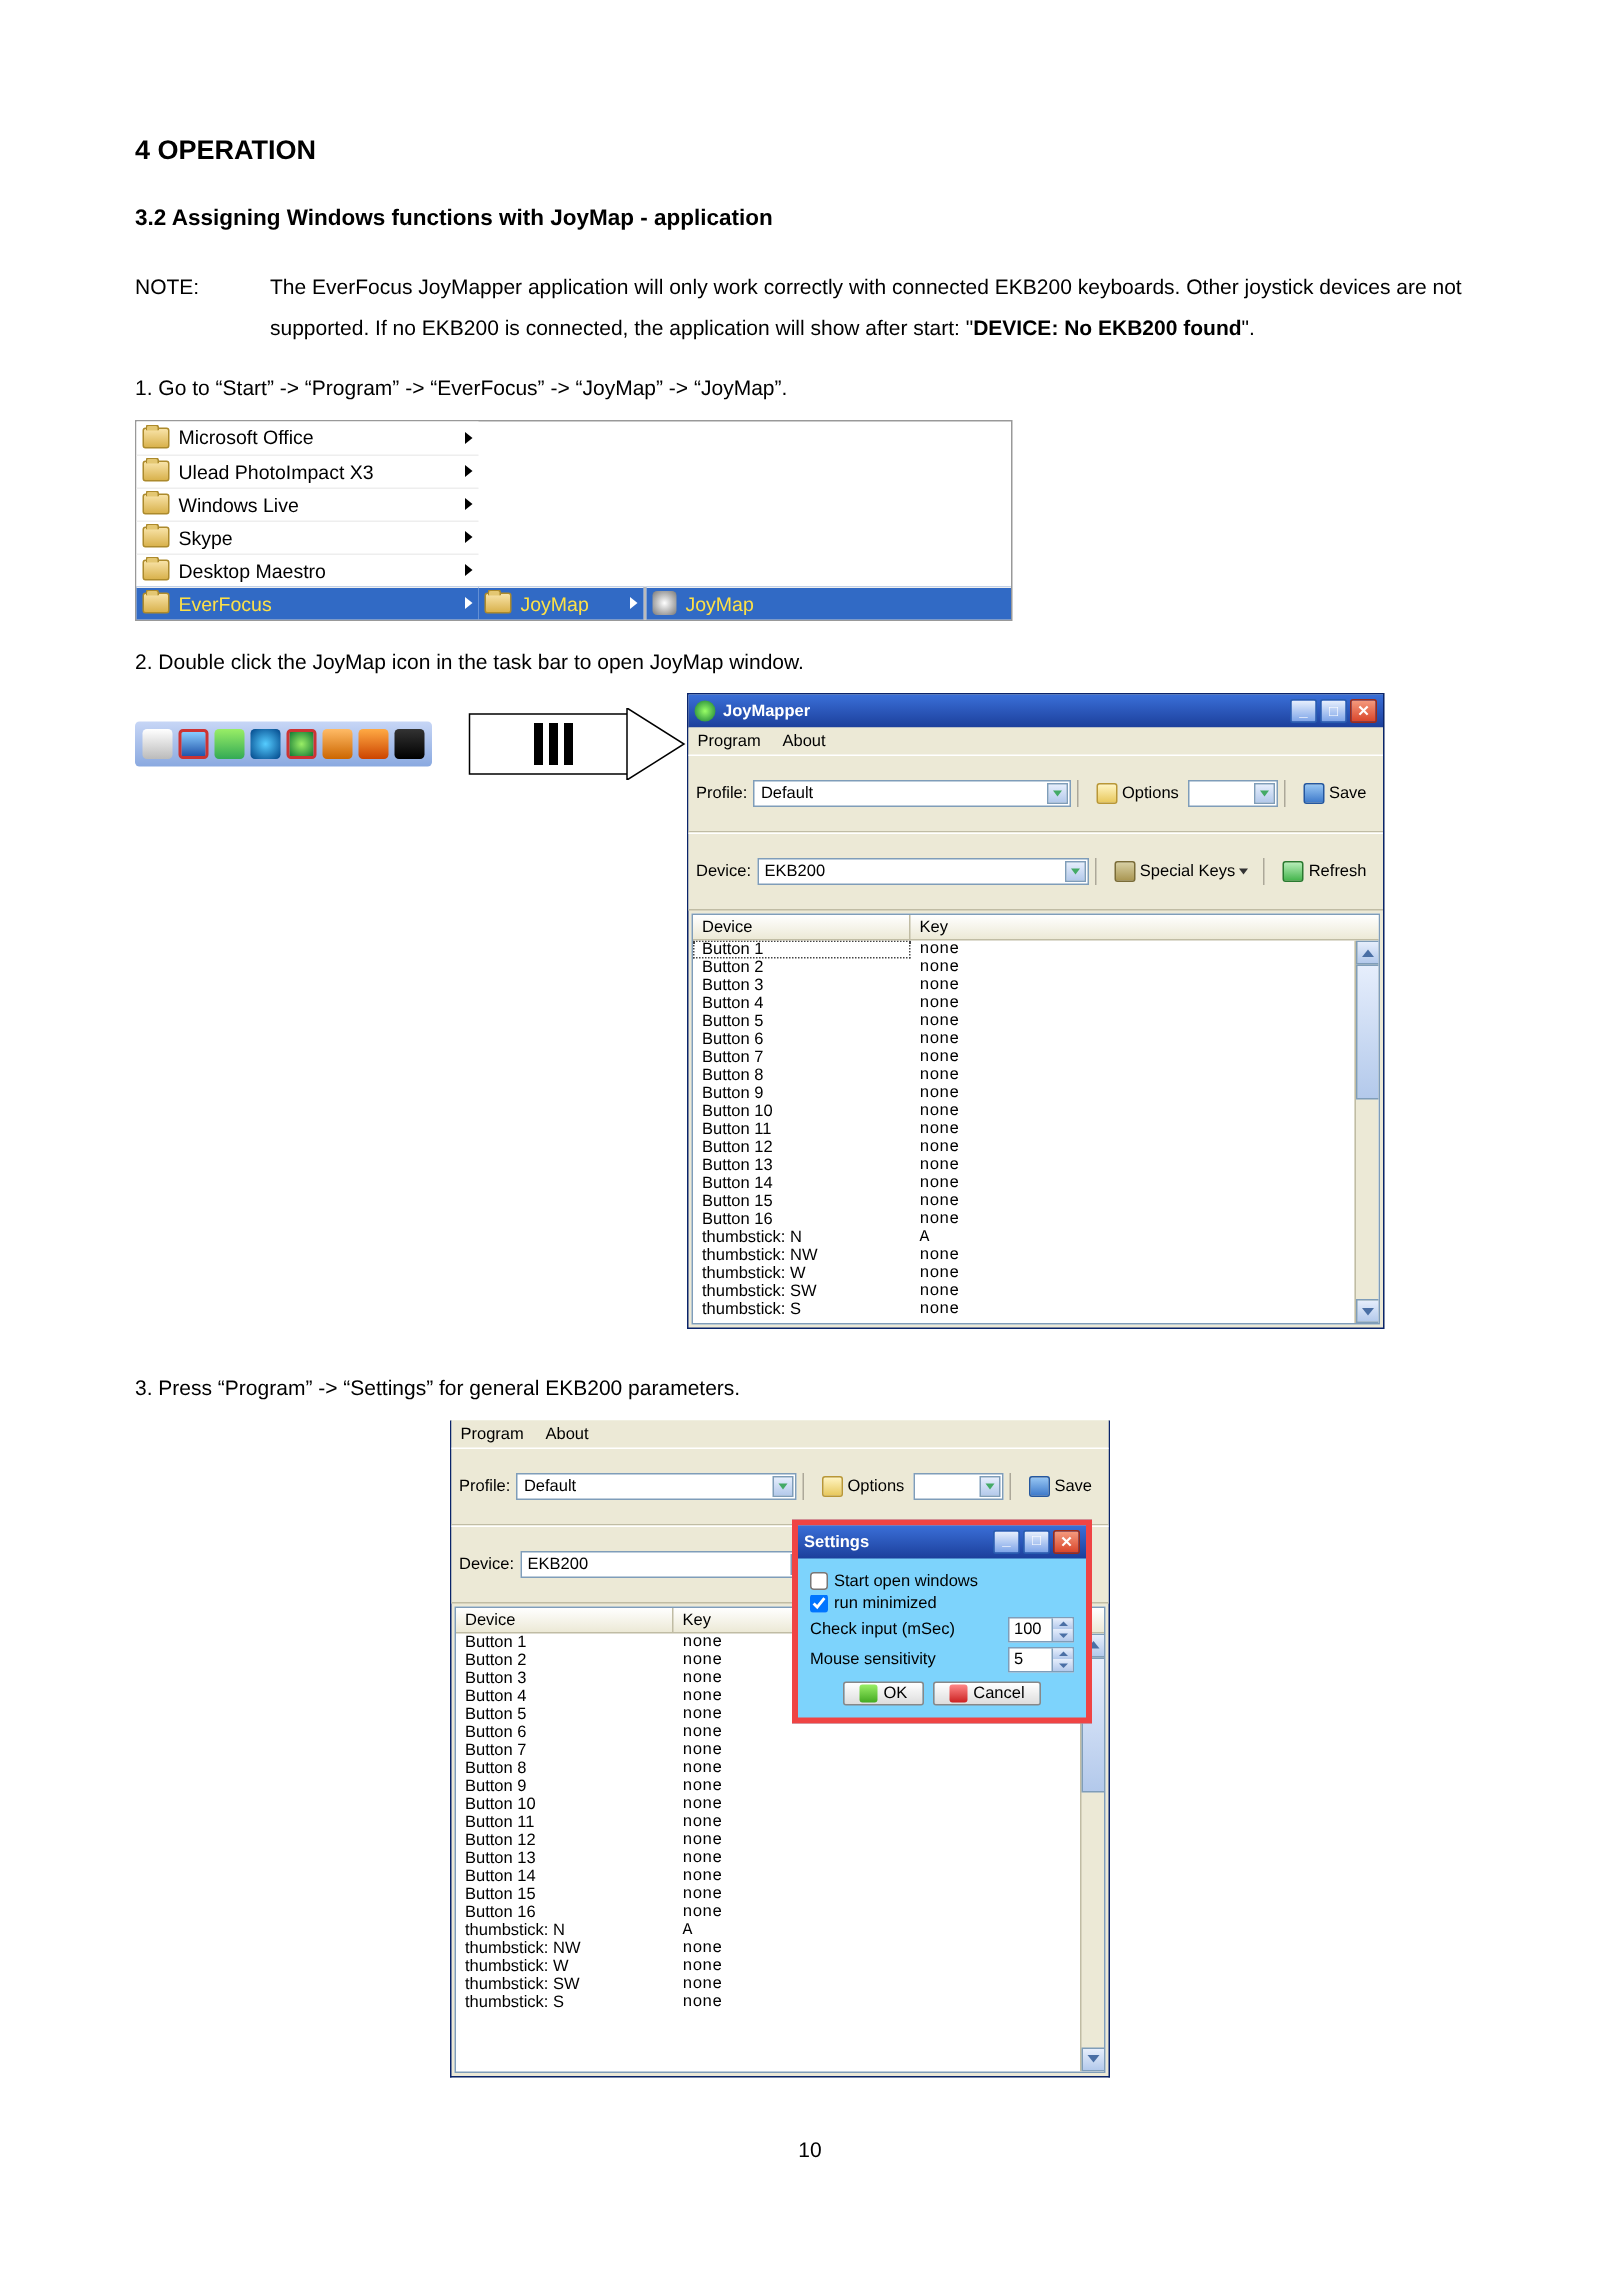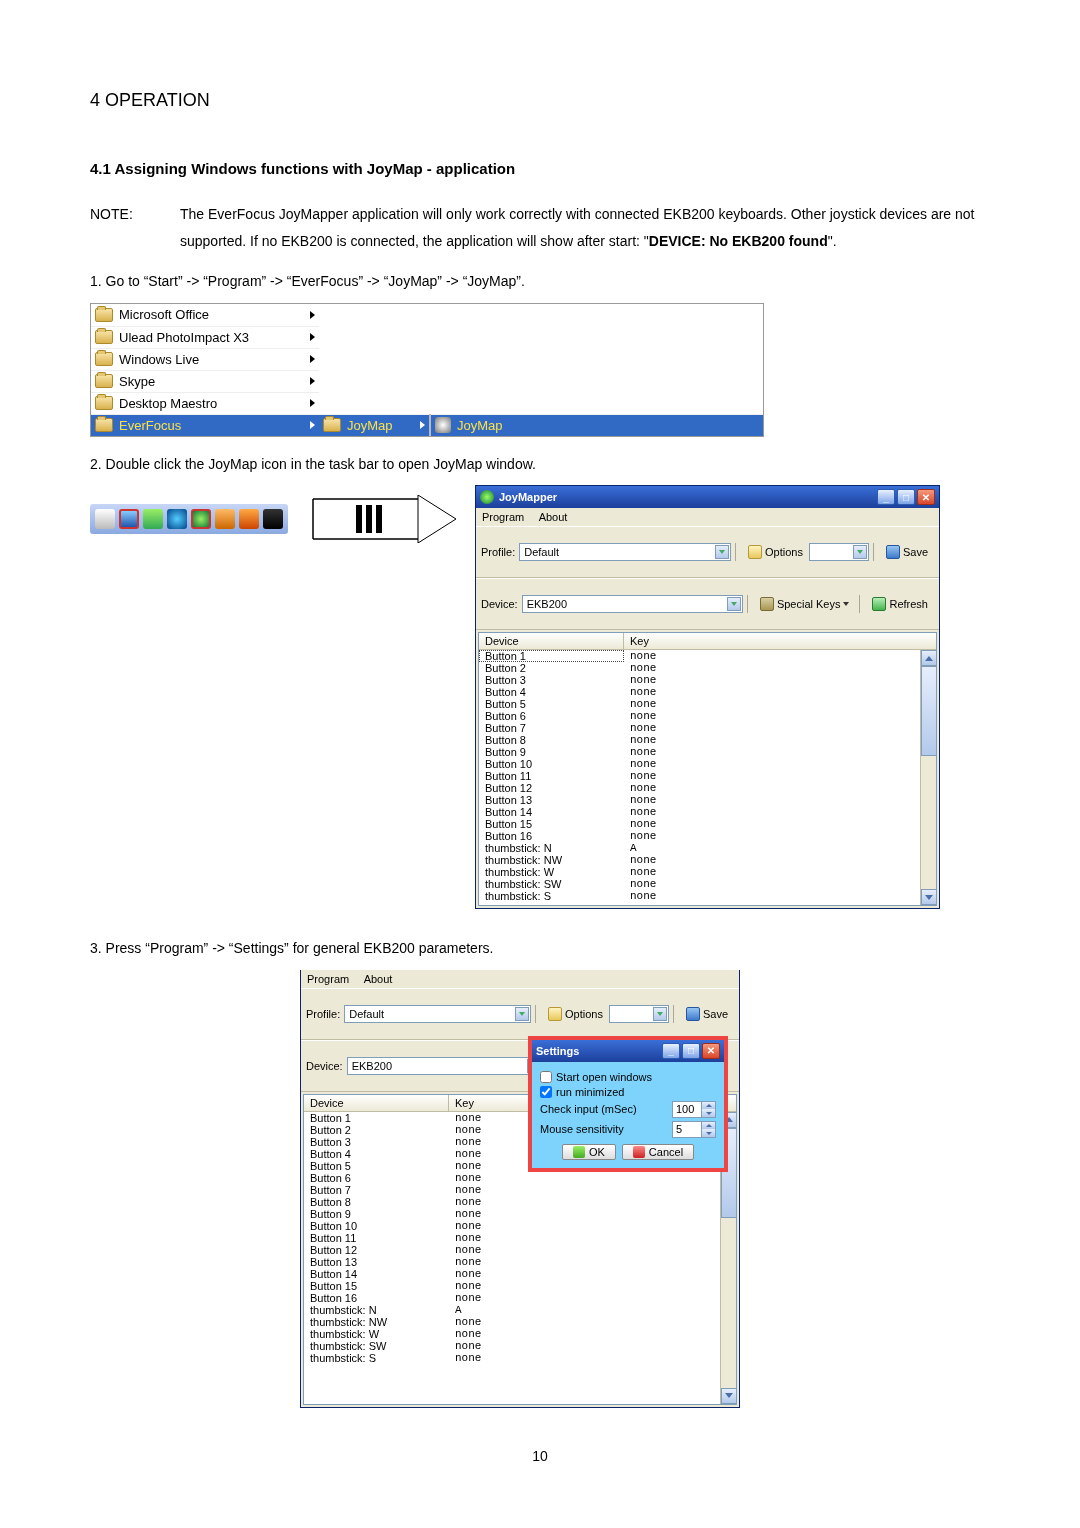--- a/index.html
+++ b/index.html
@@ -4,29 +4,29 @@
   <style>
     * { box-sizing: border-box; margin: 0; padding: 0; }
     body {
       font-family: Arial, sans-serif;
       background: #fff;
       width: 1080px;
       padding: 90px 90px 40px 90px;
       font-size: 14px;
       color: #000;
     }
-    h1 { font-size: 18px; font-weight: normal; margin-bottom: 49px; }
+    h1 { font-size: 18px; font-weight: bold; margin-bottom: 26px; }
     h2 { font-size: 15px; font-weight: bold; margin-bottom: 24px; }
     .note-row { display: flex; margin-bottom: 4px; line-height: 1.9; }
     .note-label { font-weight: normal; width: 90px; flex-shrink: 0; }
     .note-body { flex: 1; }
     .step { margin-top: 14px; margin-bottom: 8px; line-height: 1.9; }
     
     
-    .start-menu { width: 674px; border: 1px solid #999; margin: 6px 0 12px 0; font-family: Tahoma, sans-serif; font-size: 13px; }
+    .start-menu { width: 585px; border: 1px solid #999; margin: 6px 0 12px 0; font-family: Tahoma, sans-serif; font-size: 13px; }
     .menu-row { display: flex; align-items: stretch; }
     .menu-item { display: flex; align-items: center; background: #fff; border-top: 1px solid #eee; padding: 2px 4px; height: 22px; }
     .menu-item.first { border-top: none; }
     .menu-item.hover { background: #316ac5; color: #fde047; }
     .menu-col1 { width: 228px; position: relative; }
     .menu-col2 { width: 110px; position: relative; }
     .folder-icon { width: 18px; height: 14px; background: linear-gradient(#f8e3a8,#d9b24d); border:1px solid #ac8a2c; border-radius:2px; margin-right:6px; flex-shrink:0; position:relative; }
     .folder-icon::before { content:""; position:absolute; top:-3px; left:1px; width:7px; height:3px; background:#e4c772; border:1px solid #ac8a2c; border-bottom:none; border-radius:2px 2px 0 0; }
     .arrow-r { margin-left:auto; width:0; height:0; border-top:4px solid transparent; border-bottom:4px solid transparent; border-left:5px solid #000; }
     .menu-item.hover .arrow-r { border-left-color:#fff; }
@@ -74,21 +74,21 @@
     .grow.sel div:first-child { outline:1px dotted #444; outline-offset:-1px; }
     .scrollbar { position:absolute; right:0; top:0; width:16px; height:100%; background:#ece9d6; border-left:1px solid #c0bca4; }
     .sb-btn { width:16px;height:16px;background:linear-gradient(#e6eefc,#b3c9eb);border:1px solid #7f9db9;display:flex;align-items:center;justify-content:center; }
     .sb-btn::after { content:""; }
     .sb-up { position:absolute;top:0; }
     .sb-up::after { border-left:4px solid transparent;border-right:4px solid transparent;border-bottom:5px solid #4a6fa5; }
     .sb-dn { position:absolute;bottom:0; }
     .sb-dn::after { border-left:4px solid transparent;border-right:4px solid transparent;border-top:5px solid #4a6fa5; }
     .sb-thumb { position:absolute; top:16px; left:0; width:16px; height:90px; background:linear-gradient(#e6eefc,#b3c9eb); border:1px solid #7f9db9; }
     
-    .arrow-row { display:flex; align-items:flex-start; gap:17px; margin-top:4px; }
+    .arrow-row { display:flex; align-items:flex-start; gap:0; margin-top:4px; }
     
     
     .settings-dialog { position:absolute; left:228px; top:66px; width:200px; border:4px solid #ef4444; background:#7dd3fc; font-size:11px; }
     .dlg-body { padding:6px 8px 8px 8px; }
     .dlg-row { display:flex; align-items:center; margin:3px 0; }
     .dlg-row input[type=checkbox]{ margin-right:4px; width:12px;height:12px; }
     .dlg-row .spin { margin-left:auto; width:44px; height:17px; background:#fff; border:1px solid #7f9db9; display:flex; align-items:center; padding-left:3px; position:relative; }
     .dlg-row .spin .arrows { position:absolute;right:0;top:0;width:14px;height:100%;border-left:1px solid #7f9db9;display:flex;flex-direction:column; }
     .dlg-row .spin .arrows div { flex:1;background:linear-gradient(#e6eefc,#b3c9eb);display:flex;align-items:center;justify-content:center; }
     .dlg-row .spin .arrows div::after { content:"";border-left:3px solid transparent;border-right:3px solid transparent; }
@@ -103,21 +103,21 @@
     
     .page-num { text-align:center; margin-top:40px; font-size:14px; }
     
     .bold { font-weight:bold; }
   </style>
 </head>
 <body>
 
 <h1>4 OPERATION</h1>
 
-<h2>4.1   Assigning Windows functions with JoyMap - application</h2>
+<h2>3.2   Assigning Windows functions with JoyMap - application</h2>
 
 <div class="note-row">
   <div class="note-label">NOTE:</div>
   <div class="note-body">
     <span>The EverFocus JoyMapper application will only work correctly with connected EKB200 keyboards. Other joystick devices are not supported. If no EKB200 is connected, the application will show after start: "</span><span class="bold">DEVICE:   No EKB200 found</span><span>".</span>
   </div>
 </div>
 
 <div class="step">1. Go to “Start” -&gt; “Program” -&gt; “EverFocus” -&gt; “JoyMap” -&gt; “JoyMap”.</div>
 

